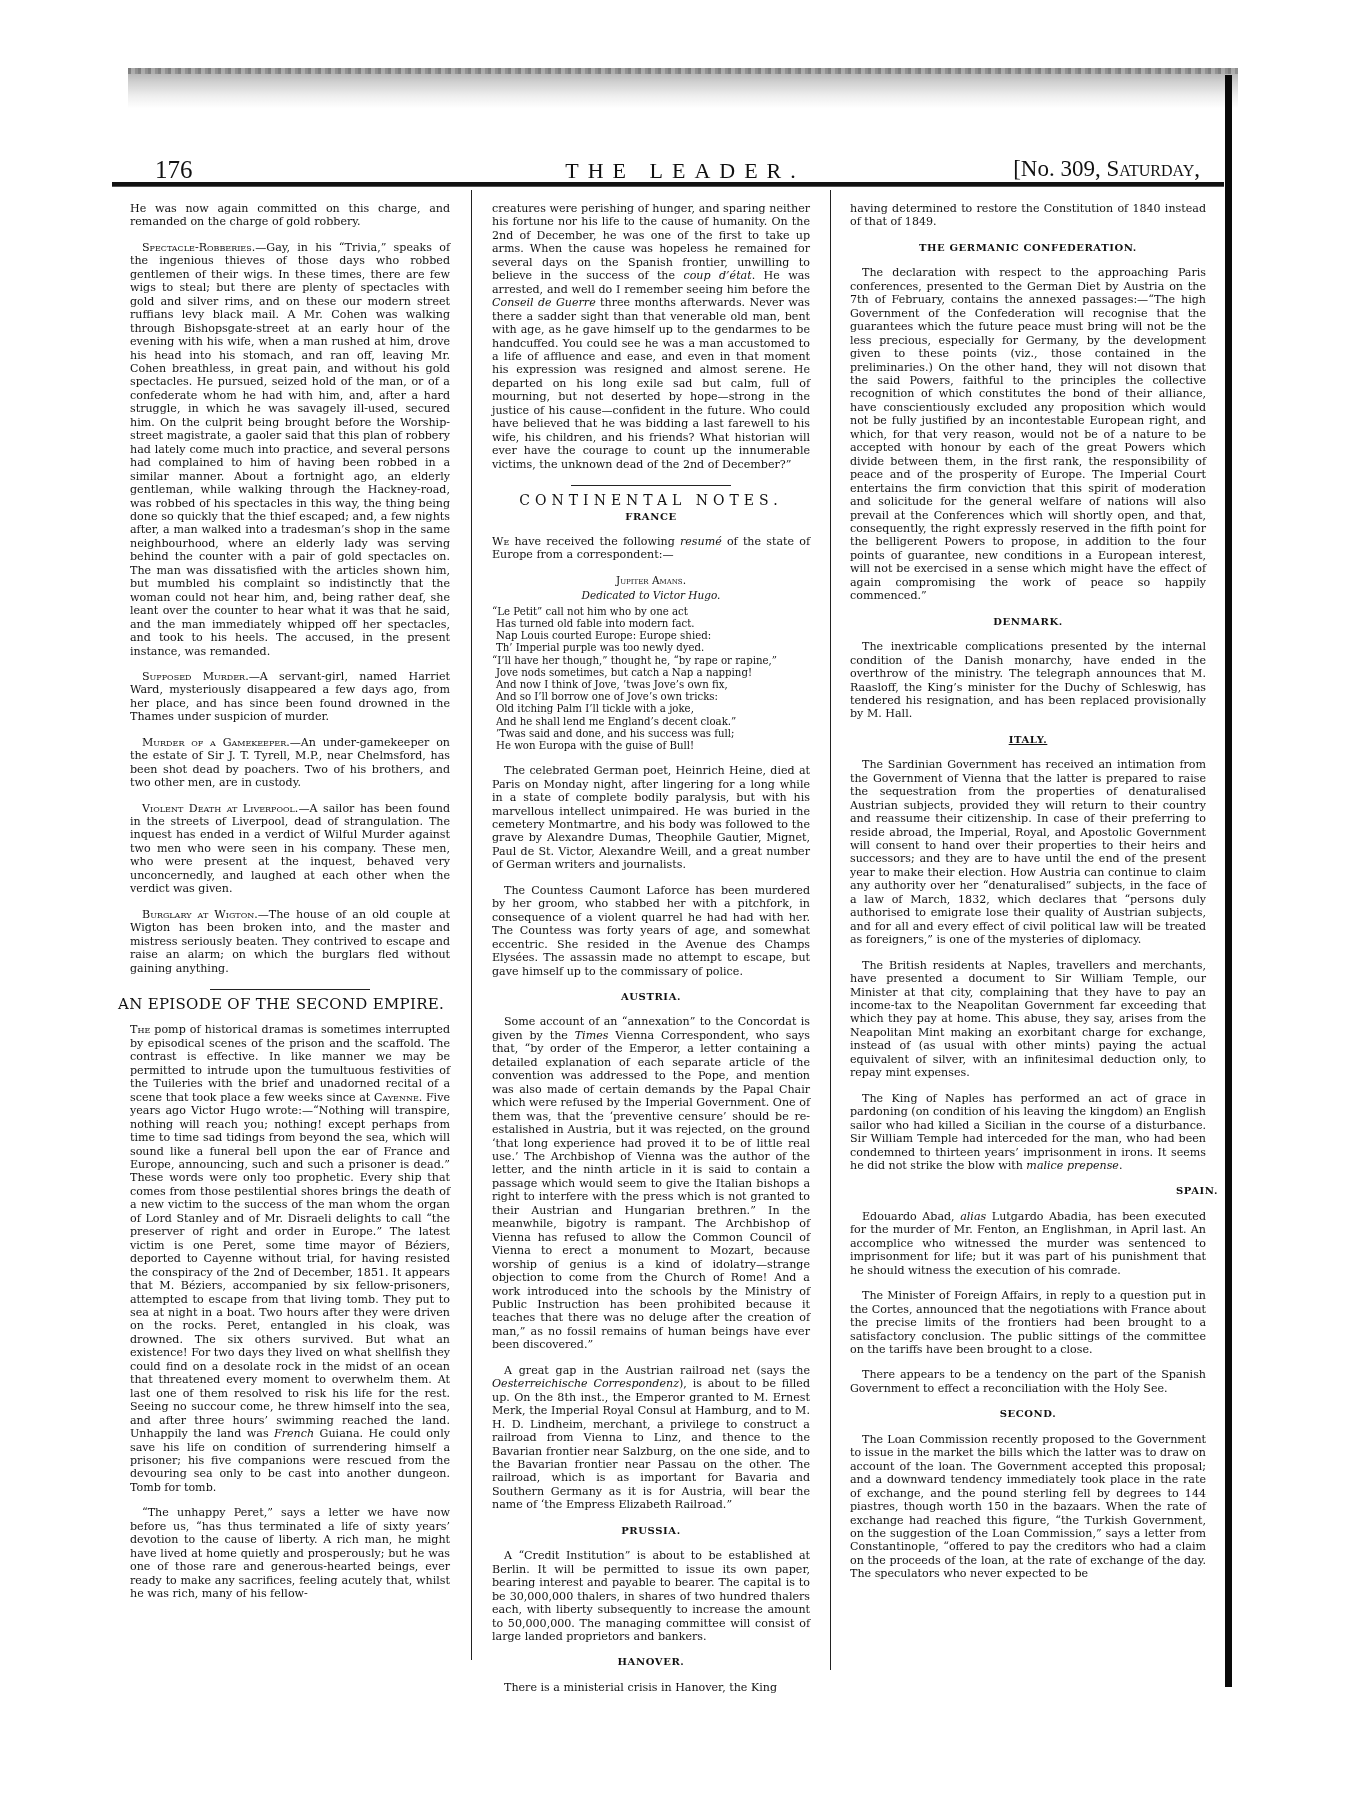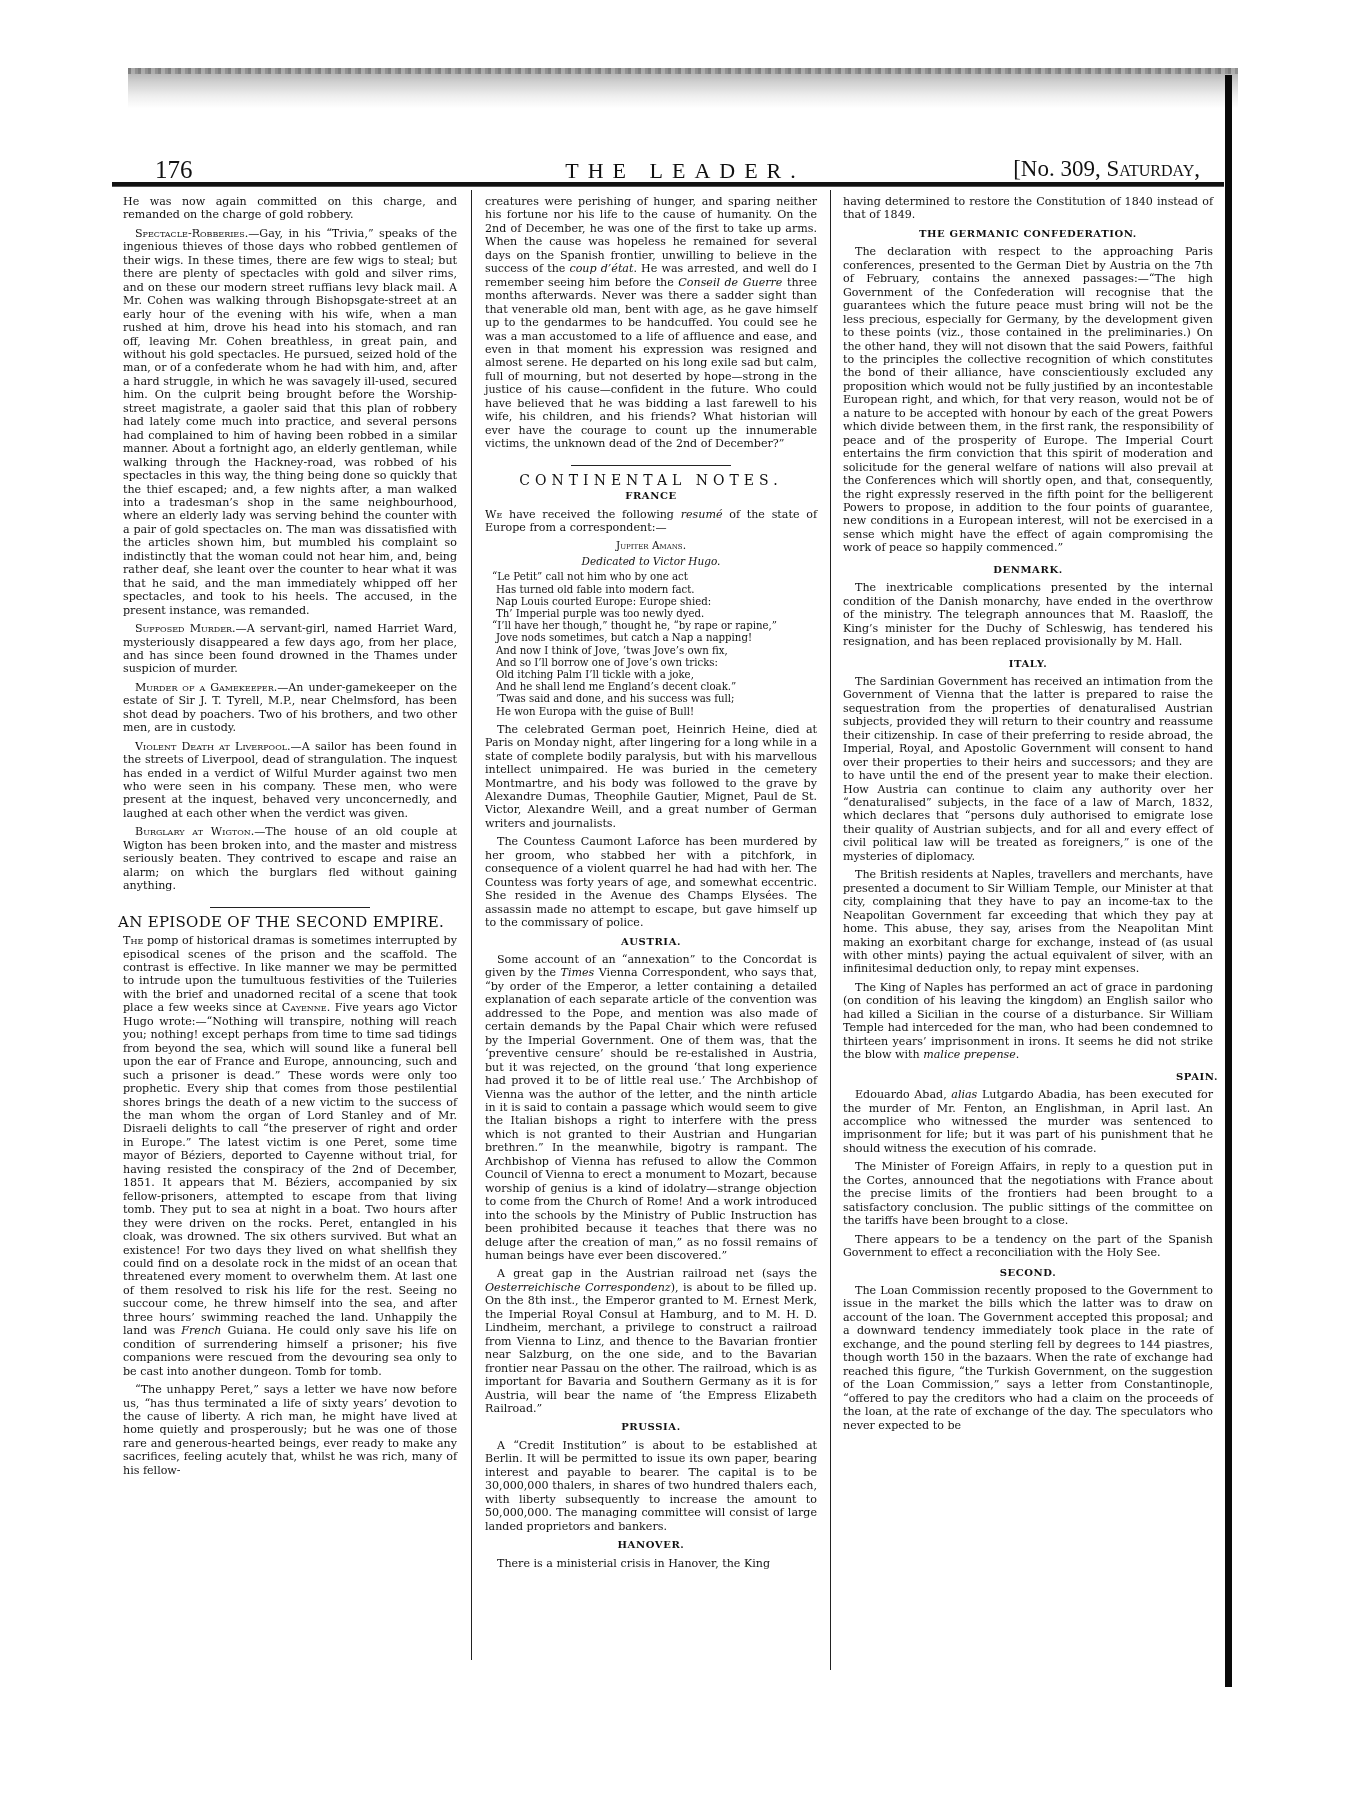--- a/index.html
+++ b/index.html
@@ -17,21 +17,21 @@
            letter-spacing: 9px; font-family: "Liberation Serif", serif; }
   .issue { position: absolute; right: 20px; top: 6px; font-size: 23px; font-family: "Liberation Serif", serif; }
   .issue .sc { font-variant: small-caps; }
   .rule { position: absolute; left: 112px; top: 182px; width: 1112px; height: 4px; background: #111;
           border-bottom: 1px solid #555; }
   .col { position: absolute; top: 190px; font-size: 11.1px; line-height: 13.45px; text-align: justify; }
   .col1 { left: 118px; width: 344px; }
   .col2 { left: 480px; width: 342px; }
   .col3 { left: 838px; width: 380px; }
   .vline { position: absolute; top: 190px; width: 1px; background: #222; }
-  .col p { margin: 5px; text-indent: 12px; }
+  .col p { margin: 12px; text-indent: 12px; }
   .col p.noind { text-indent: 0; }
   .sc { font-variant: small-caps; }
   .head-sc { font-variant: small-caps; }
   .section { text-align: center; font-size: 10px; letter-spacing: 0.6px; margin: 2px 0 1px; font-weight: bold; }
   .big-head { text-align: left; font-size: 15px; margin: 6px 0 3px; letter-spacing: 0.3px; }
   .cn-head { text-align: center; font-size: 14px; letter-spacing: 5px; margin: 4px 0 2px; }
   .short-rule { width: 160px; height: 1px; background: #222; margin: 14px auto 8px; }
   .poem-title { text-align: center; font-variant: small-caps; font-size: 10.5px; margin: 3px 0 2px; }
   .poem-dedic { text-align: center; font-style: italic; font-size: 10.5px; margin: 0 0 3px; }
   .poem { font-size: 10.2px; line-height: 12.2px; margin: 0 0 4px 16px; }
@@ -100,21 +100,21 @@
   <div class="section">HANOVER.</div>
   <p>There is a ministerial crisis in Hanover, the King</p>
 </div>
 
 <div class="col col3">
   <p class="noind">having determined to restore the Constitution of 1840 instead of that of 1849.</p>
   <div class="section">THE GERMANIC CONFEDERATION.</div>
   <p>The declaration with respect to the approaching Paris conferences, presented to the German Diet by Austria on the 7th of February, contains the annexed passages:—“The high Government of the Confederation will recognise that the guarantees which the future peace must bring will not be the less precious, especially for Germany, by the development given to these points (viz., those contained in the preliminaries.) On the other hand, they will not disown that the said Powers, faithful to the principles the collective recognition of which constitutes the bond of their alliance, have conscientiously excluded any proposition which would not be fully justified by an incontestable European right, and which, for that very reason, would not be of a nature to be accepted with honour by each of the great Powers which divide between them, in the first rank, the responsibility of peace and of the prosperity of Europe. The Imperial Court entertains the firm conviction that this spirit of moderation and solicitude for the general welfare of nations will also prevail at the Conferences which will shortly open, and that, consequently, the right expressly reserved in the fifth point for the belligerent Powers to propose, in addition to the four points of guarantee, new conditions in a European interest, will not be exercised in a sense which might have the effect of again compromising the work of peace so happily commenced.”</p>
   <div class="section" style="margin-top:8px;">DENMARK.</div>
   <p>The inextricable complications presented by the internal condition of the Danish monarchy, have ended in the overthrow of the ministry. The telegraph announces that M. Raasloff, the King’s minister for the Duchy of Schleswig, has tendered his resignation, and has been replaced provisionally by M. Hall.</p>
-  <div class="section" style="margin-top:8px;">ITALY.</div>
+  <div class="section" style="margin-top:8px;text-decoration:underline;">ITALY.</div>
   <p>The Sardinian Government has received an intimation from the Government of Vienna that the latter is prepared to raise the sequestration from the properties of denaturalised Austrian subjects, provided they will return to their country and reassume their citizenship. In case of their preferring to reside abroad, the Imperial, Royal, and Apostolic Government will consent to hand over their properties to their heirs and successors; and they are to have until the end of the present year to make their election. How Austria can continue to claim any authority over her “denaturalised” subjects, in the face of a law of March, 1832, which declares that “persons duly authorised to emigrate lose their quality of Austrian subjects, and for all and every effect of civil political law will be treated as foreigners,” is one of the mysteries of diplomacy.</p>
   <p>The British residents at Naples, travellers and merchants, have presented a document to Sir William Temple, our Minister at that city, complaining that they have to pay an income-tax to the Neapolitan Government far exceeding that which they pay at home. This abuse, they say, arises from the Neapolitan Mint making an exorbitant charge for exchange, instead of (as usual with other mints) paying the actual equivalent of silver, with an infinitesimal deduction only, to repay mint expenses.</p>
   <p><span>The King of Naples has performed an act of grace in pardoning (on condition of his leaving the kingdom) an English sailor who had killed a Sicilian in the course of a disturbance. Sir William Temple had interceded for the man, who had been condemned to thirteen years’ imprisonment in irons. It seems he did not strike the blow with </span><em>malice prepense</em><span>.</span></p>
   <div class="section" style="margin-top:8px;text-align:right;">SPAIN.</div>
   <p><span>Edouardo Abad, </span><em>alias</em><span> Lutgardo Abadia, has been executed for the murder of Mr. Fenton, an Englishman, in April last. An accomplice who witnessed the murder was sentenced to imprisonment for life; but it was part of his punishment that he should witness the execution of his comrade.</span></p>
   <p>The Minister of Foreign Affairs, in reply to a question put in the Cortes, announced that the negotiations with France about the precise limits of the frontiers had been brought to a satisfactory conclusion. The public sittings of the committee on the tariffs have been brought to a close.</p>
   <p>There appears to be a tendency on the part of the Spanish Government to effect a reconciliation with the Holy See.</p>
   <div class="section" style="margin-top:6px;">SECOND.</div>
   <p>The Loan Commission recently proposed to the Government to issue in the market the bills which the latter was to draw on account of the loan. The Government accepted this proposal; and a downward tendency immediately took place in the rate of exchange, and the pound sterling fell by degrees to 144 piastres, though worth 150 in the bazaars. When the rate of exchange had reached this figure, “the Turkish Government, on the suggestion of the Loan Commission,” says a letter from Constantinople, “offered to pay the creditors who had a claim on the proceeds of the loan, at the rate of exchange of the day. The speculators who never expected to be</p>
 </div>

